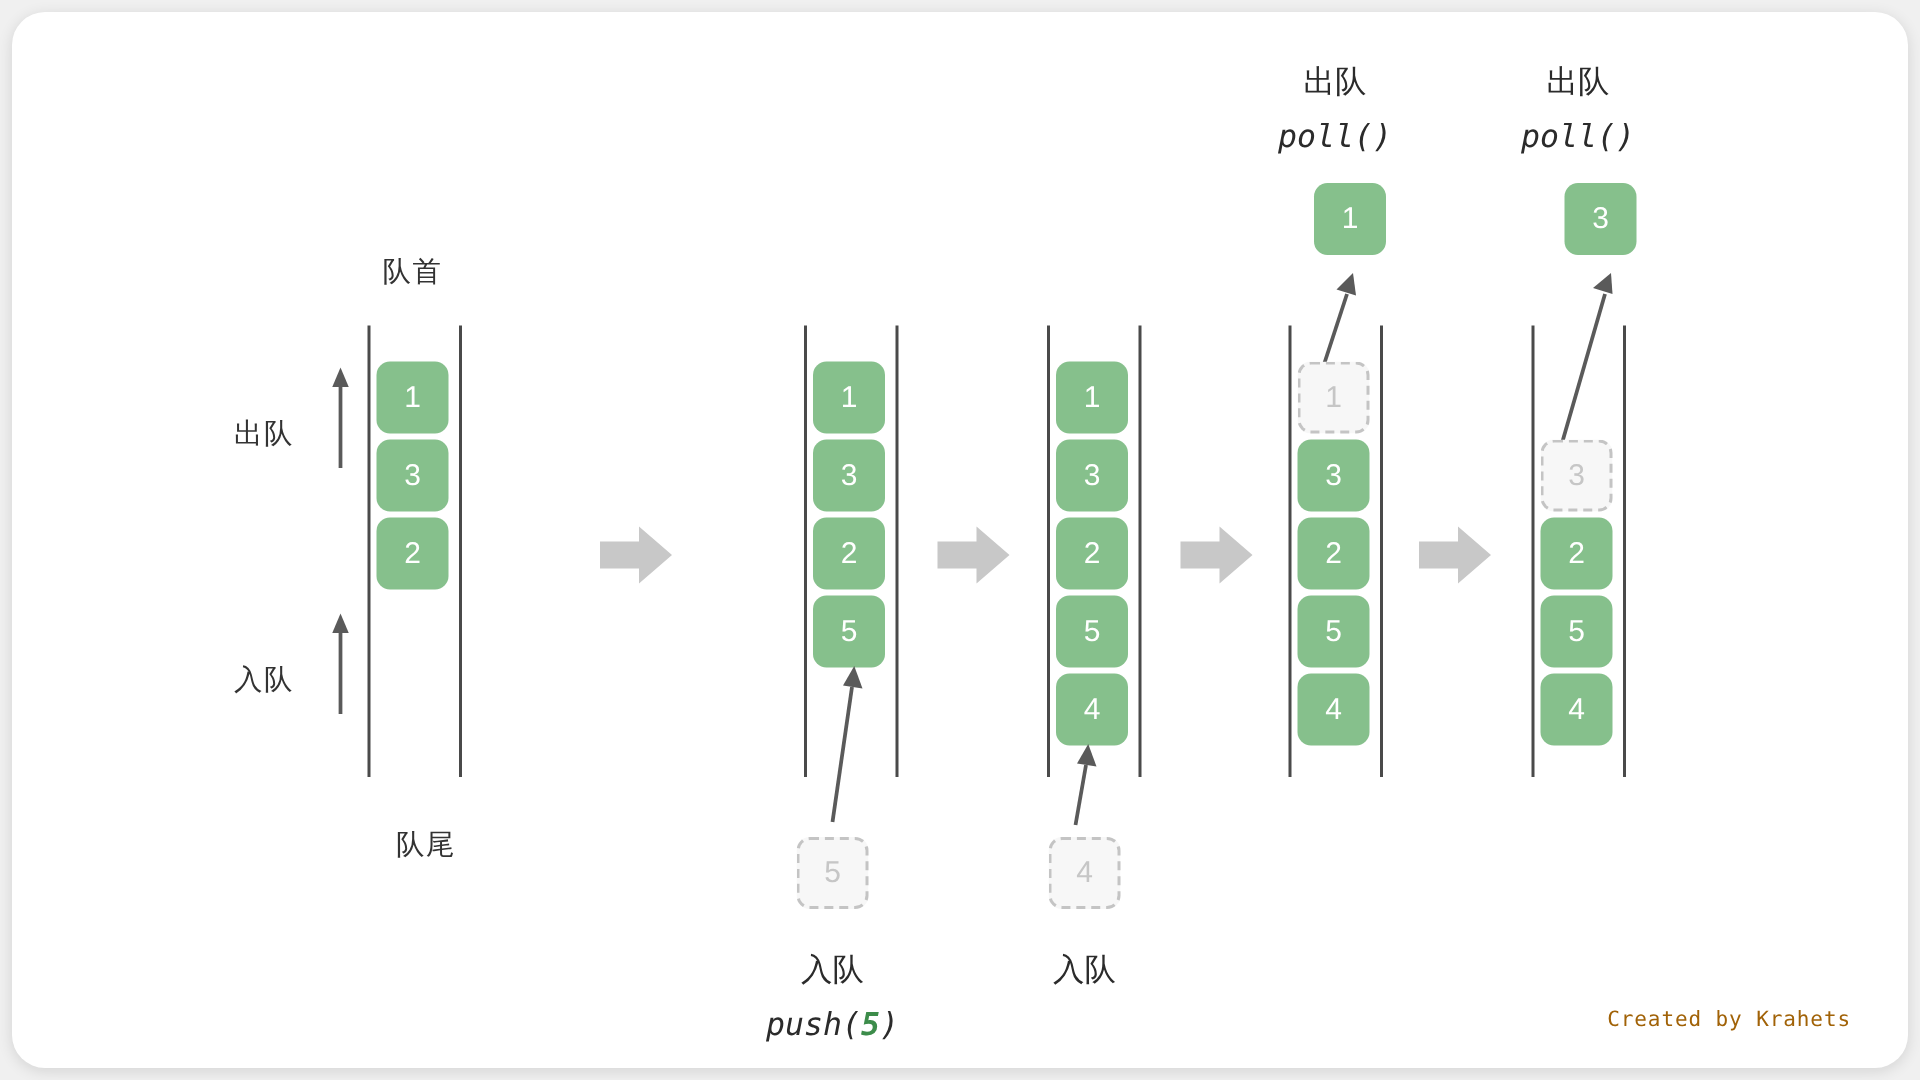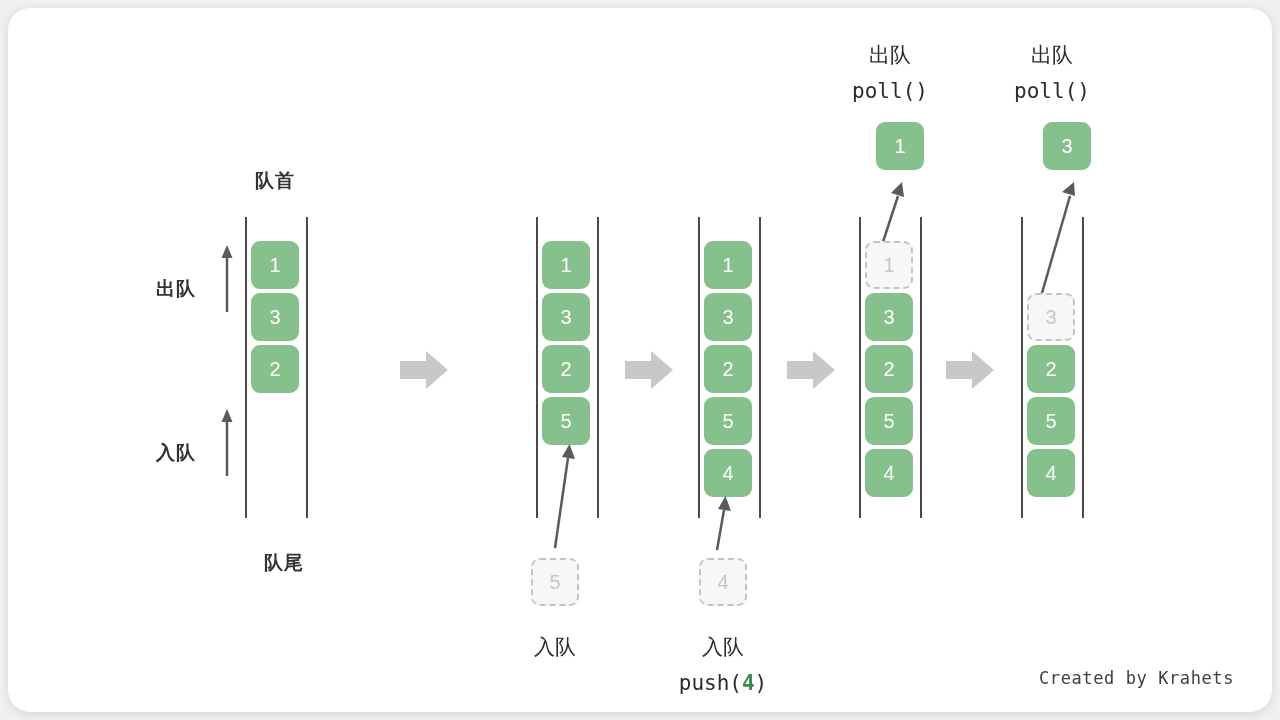--- a/index.html
+++ b/index.html
@@ -49,36 +49,37 @@
   }
   .title-en {
     font-size: 22px;
     color: #4a4a4a;
     font-family: "DejaVu Sans Mono", "Liberation Mono", monospace;
   }
 
   
   .cn-bold {
     font-size: 19px;
-    font-weight: bold;
+    font-weight: normal;
     color: #333333;
     letter-spacing: 1px;
     white-space: nowrap;
   }
   .op-label {
     font-size: 21px;
     color: #2b2b2b;
     white-space: nowrap;
     text-align: center;
     line-height: 37px;
   }
   .op-label .mono {
     font-family: "DejaVu Sans Mono", "Liberation Mono", monospace;
     font-size: 21px;
     color: #2b2b2b;
+    font-style: italic;
   }
   .op-label .mono .num { color: #3c8c4a; font-weight: bold; }
 
   
   .rail {
     position: absolute;
     width: 2px;
     background: #4a4a4a;
   }
 
@@ -104,22 +105,22 @@
 
   
   .sep-arrow { position: absolute; }
 
   
   .credit {
     position: absolute;
     right: 38px;
     bottom: 24px;
     font-family: "DejaVu Sans Mono", "Liberation Mono", monospace;
-    font-size: 17px;
-    color: #404040;
+    font-size: 14px;
+    color: #a16207;
     letter-spacing: 0.6px;
   }
   svg { display: block; overflow: visible; }
 </style>
 </head>
 <body>
 
 <div id="root">
   <div class="card">
 
@@ -162,20 +163,21 @@
 
       <svg class="abs" style="left:520px; top:428px;" width="70" height="115">
         <line x1="27" y1="112" x2="40" y2="22" stroke="#5a5a5a" stroke-width="2.5"></line>
         <polygon points="41.5,8 34,21 47,23" fill="#5a5a5a"></polygon>
       </svg>
 
       <div class="box ghost" style="left:523px; top:550px;">5</div>
 
       <div class="abs op-label" style="left:451px; top:620px; width:192px; text-align:center;">
         <div>入队</div>
+        <div class="mono"><span>push(</span><span class="num">5</span>)</div>
       </div>
     </div>
 
     <svg class="sep-arrow" style="left:617px; top:343px;" width="50" height="38">
       <polygon points="0,10 26,10 26,0 48,19 26,38 26,28 0,28" fill="#c8c8c8"></polygon>
     </svg>
 
     <div>
       <div class="rail" style="left:690px; top:209px; height:301px;"></div>
       <div class="rail" style="left:751px; top:209px; height:301px;"></div>
@@ -187,21 +189,20 @@
 
       <svg class="abs" style="left:690px; top:480px;" width="50" height="65">
         <line x1="19" y1="62" x2="26" y2="22" stroke="#5a5a5a" stroke-width="2.5"></line>
         <polygon points="27.5,8 20,21 33,23" fill="#5a5a5a"></polygon>
       </svg>
 
       <div class="box ghost" style="left:691px; top:550px;">4</div>
 
       <div class="abs op-label" style="left:619px; top:620px; width:192px; text-align:center;">
         <div>入队</div>
-        <div class="mono"><span>push(</span><span class="num">4</span>)</div>
       </div>
     </div>
 
     <svg class="sep-arrow" style="left:779px; top:343px;" width="50" height="38">
       <polygon points="0,10 26,10 26,0 48,19 26,38 26,28 0,28" fill="#c8c8c8"></polygon>
     </svg>
 
     <div>
       <div class="abs op-label" style="left:808px; top:28px; width:148px; text-align:center;">
         <div>出队</div>

